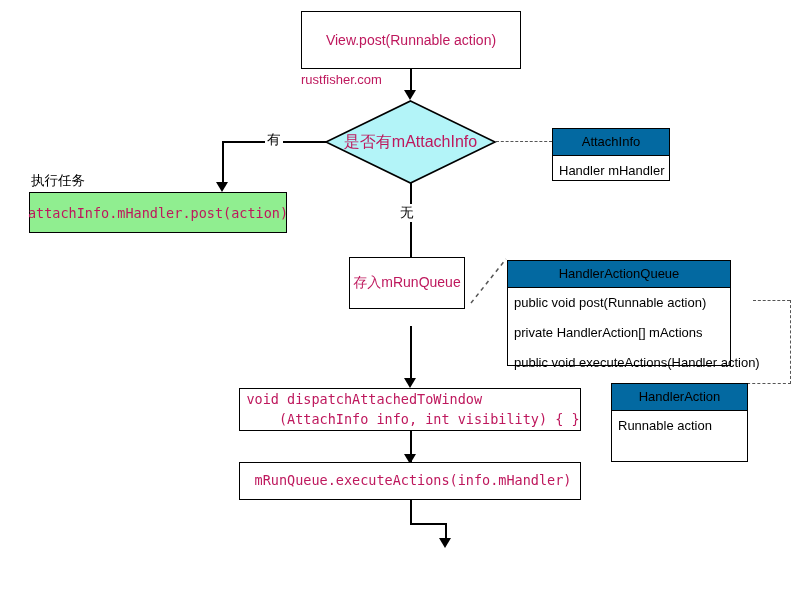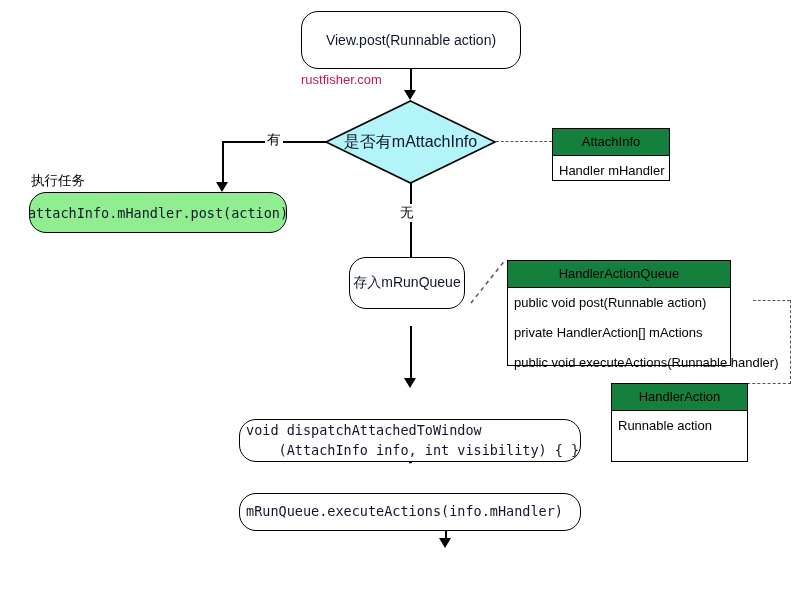--- a/index.html
+++ b/index.html
@@ -15,46 +15,44 @@
     font-family: "Liberation Sans", sans-serif;
     overflow: hidden;
   }
   .node {
     position: absolute;
     box-sizing: border-box;
     display: flex;
     align-items: center;
     justify-content: center;
     text-align: center;
-    color: #0f172a;
+    color: #be185d;
     z-index: 3;
-    border-radius: 17px;
   }
   .proc {
     border: 1.6px solid #000000;
     background: #ffffff;
     font-size: 14px;
   }
   .proc-green {
     border: 1.6px solid #000000;
     background: #90ee90;
     justify-content: center;
   }
   .mono {
     font-family: "DejaVu Sans Mono", "Liberation Mono", monospace;
     font-size: 13.5px;
   }
   .sans14 { font-size: 14px; }
   .left-align {
-    justify-content: flex-start;
+    justify-content: center;
     text-align: left;
     padding-left: 6px;
     white-space: pre;
     line-height: 1.45;
-    margin-top: 31px;
   }
   .label {
     position: absolute;
     font-size: 13.5px;
     color: #000000;
     z-index: 4;
     background: #ffffff;
     padding: 0 2px;
   }
   .watermark {
@@ -66,21 +64,21 @@
   
   .umlbox {
     position: absolute;
     box-sizing: border-box;
     border: 1.4px solid #000000;
     background: #ffffff;
     z-index: 3;
     font-size: 13px;
   }
   .uml-title {
-    background: #15803d;
+    background: #0369a1;
     border-bottom: 1.4px solid #000000;
     text-align: center;
     padding: 5px 4px 6px 4px;
     box-sizing: border-box;
   }
   .uml-row {
     padding: 7px 6px 8px 6px;
     box-sizing: border-box;
     text-align: left;
     white-space: nowrap;
@@ -171,21 +169,21 @@
   </div>
 
   <svg class="diag" style="left:471px; top:258px;" width="36" height="46" viewBox="0 0 36 46">
     <line x1="0" y1="45" x2="35" y2="1" stroke="#555555" stroke-width="1.5" stroke-dasharray="4,4"></line>
   </svg>
 
   <div class="umlbox" style="left:507px; top:260px; width:224px; height:106px;">
     <div class="uml-title">HandlerActionQueue</div>
     <div class="uml-row">public void post(Runnable action)</div>
     <div class="uml-row">private HandlerAction[] mActions</div>
-    <div class="uml-row">public void executeActions(Runnable handler)</div>
+    <div class="uml-row">public void executeActions(Handler action)</div>
   </div>
 
   <div class="dash-h" style="left:753px; top:300px; width:37px;"></div>
   <div class="dash-v" style="left:790px; top:300px; height:84px;"></div>
   <div class="dash-h" style="left:742px; top:383px; width:49px;"></div>
 
   <div class="umlbox" style="left:611px; top:383px; width:137px; height:79px;">
     <div class="uml-title">HandlerAction</div>
     <div class="uml-row">Runnable action</div>
   </div>

